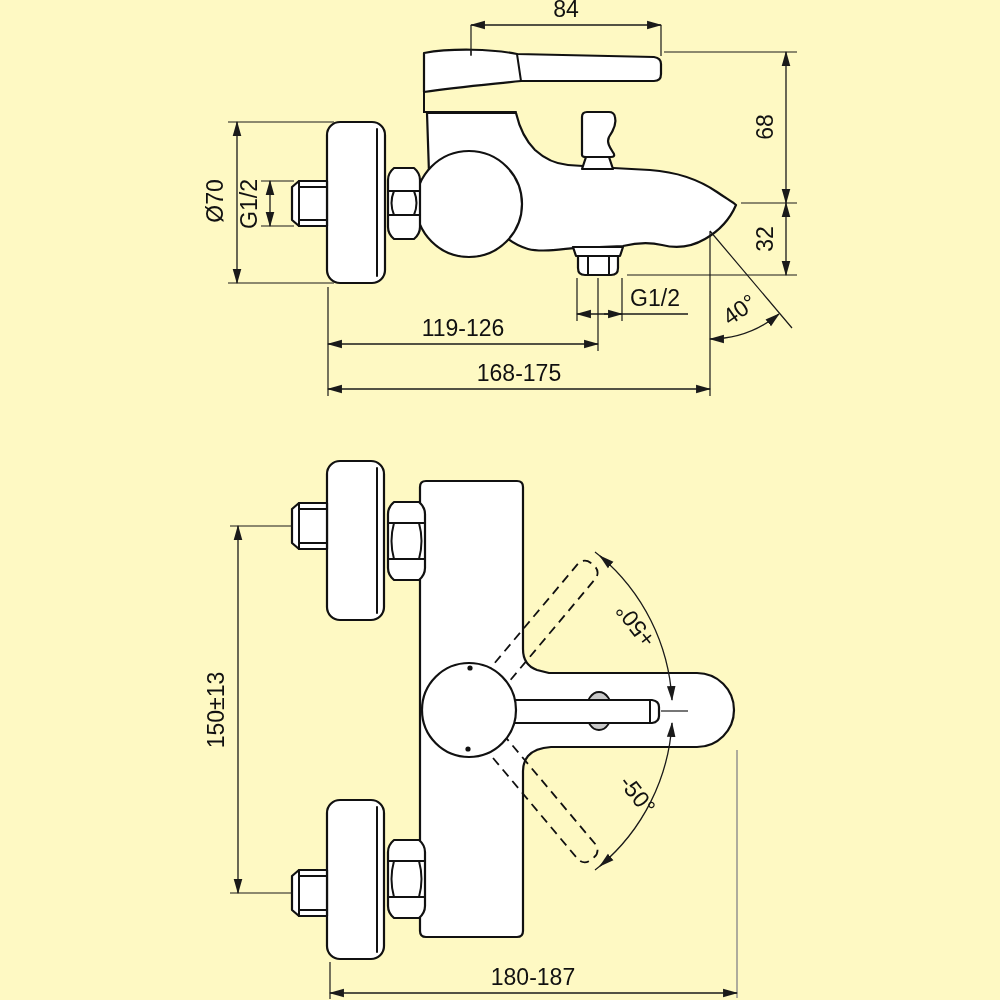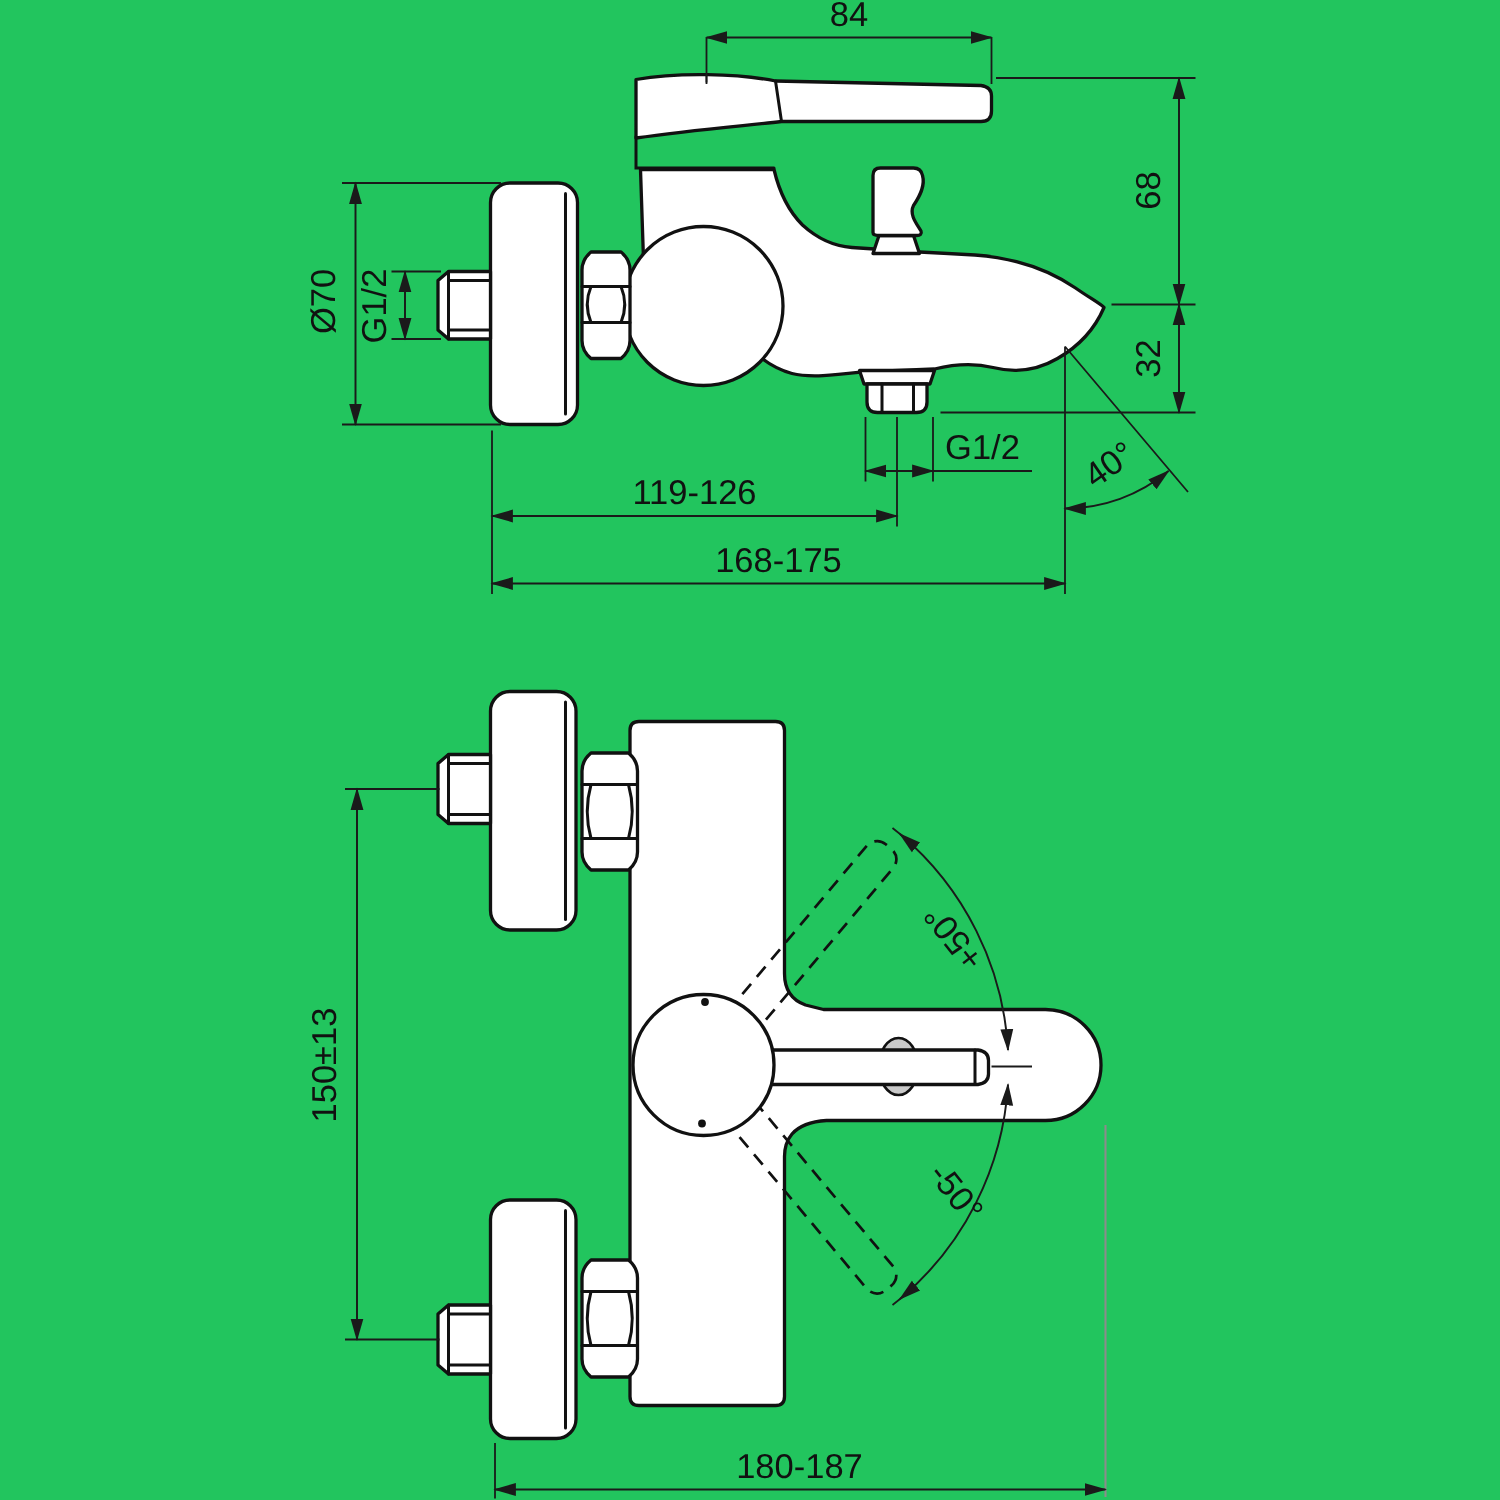--- a/index.html
+++ b/index.html
@@ -1,16 +1,16 @@
 <!DOCTYPE html>
 <html><head>
 <meta charset="utf-8">
 <style>
   html,body { margin:0; padding:0; background:#ffffff; }
-  .canvas { width:1000px; height:1000px; background:#22c55e; position:relative; overflow:hidden; }
+  .canvas { width:1000px; height:1000px; background:#fef9c3; position:relative; overflow:hidden; }
   svg { display:block; }
   .part     { fill:#ffffff; stroke:#111111; stroke-width:2.2; stroke-linejoin:round; stroke-linecap:round; }
   .partline { fill:none;    stroke:#111111; stroke-width:2;   stroke-linecap:round; }
   .dash     { fill:none;    stroke:#111111; stroke-width:1.8; stroke-dasharray:9 6; }
   .dim      { fill:none;    stroke:#1a1a1a; stroke-width:1.3; }
   .ext      { fill:none;    stroke:#1a1a1a; stroke-width:1.2; }
   .ext-gray { fill:none;    stroke:#8c8c8c; stroke-width:1.4; }
   .dot      { fill:#111111; stroke:none; }
   .hub      { fill:#c9c9c9; stroke:#111111; stroke-width:1.8; }
   .dimtext  { font-family:"Liberation Sans", sans-serif; font-size:23px; fill:#111111; }

